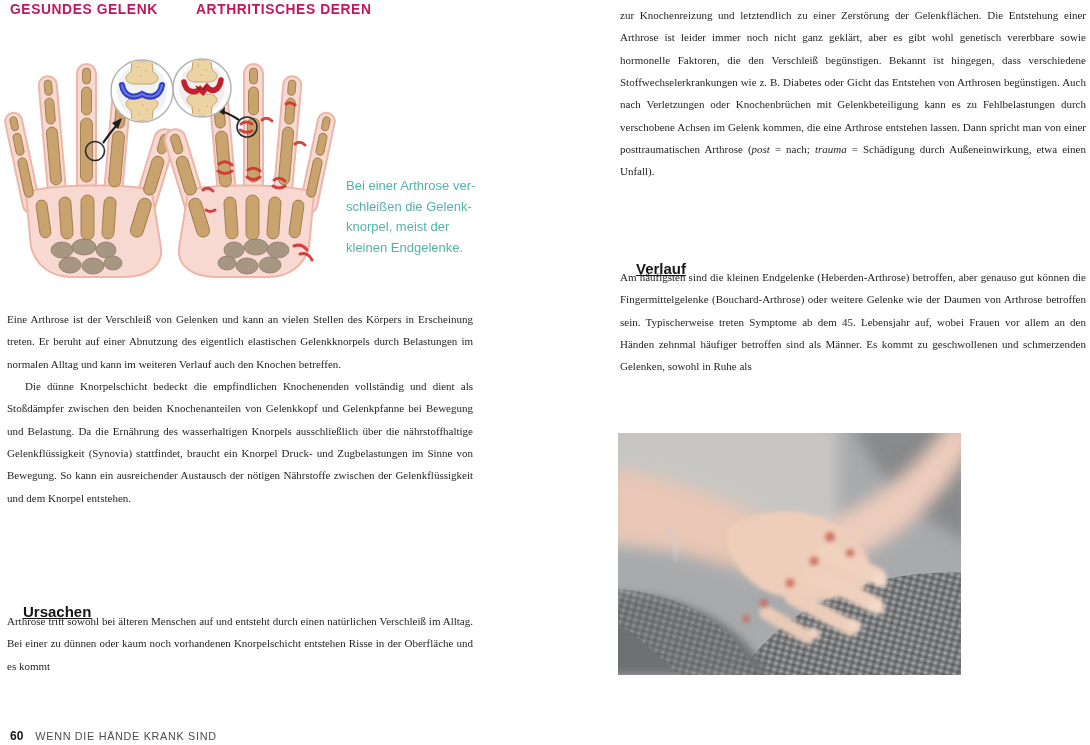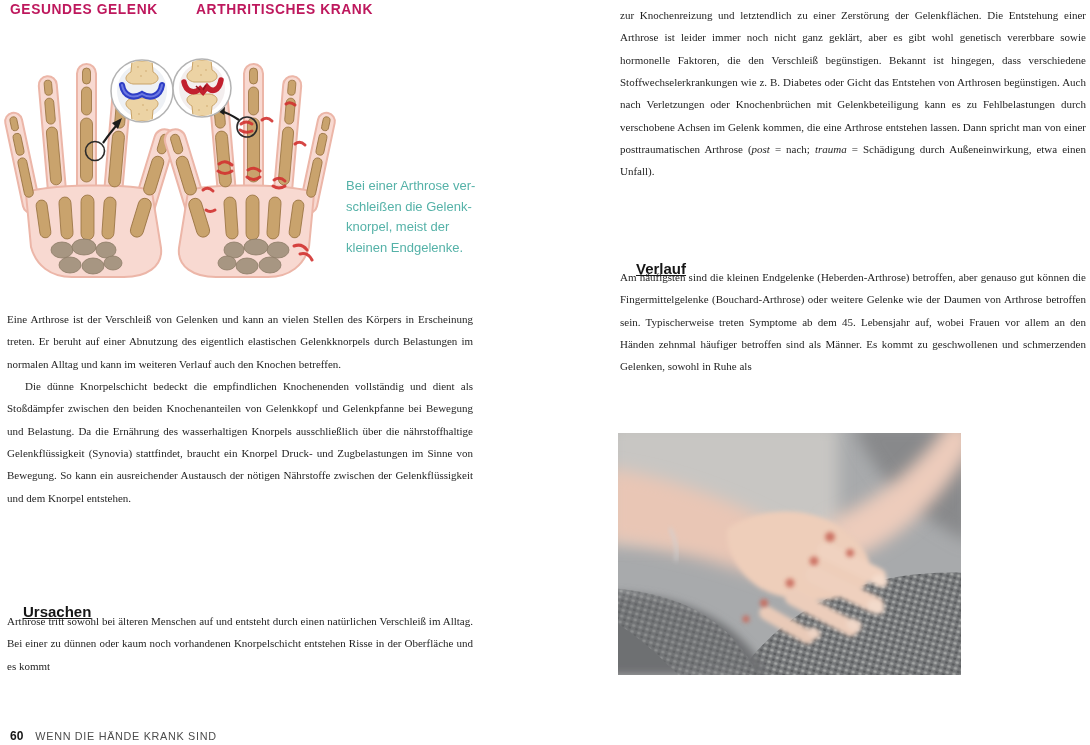--- a/index.html
+++ b/index.html
@@ -61,21 +61,21 @@
   .pagenum{font-weight:bold;font-size:12px;color:#161616;}
   .footer-left .pagenum{margin-right:12px;}
   .footer-right .pagenum{margin-left:12px;}
 </style>
 </head>
 <body>
 
 <div class="spread">
 
   <div class="fig-label" id="lbl-healthy">GESUNDES GELENK</div>
-  <div class="fig-label" id="lbl-arthritic">ARTHRITISCHES KRANK</div>
+  <div class="fig-label" id="lbl-arthritic">ARTHRITISCHES DEREN</div>
 
   <svg class="hands" viewBox="0 0 340 254" aria-hidden="true">
     <defs>
       <g id="handL">
         <g fill="#f8d9d1" stroke="#ecb6a8" stroke-width="2" stroke-linejoin="round">
           <rect x="14" y="88" width="17" height="102" rx="8.5" transform="rotate(-12 22 139)"></rect>
           <rect x="44" y="52" width="18" height="138" rx="9" transform="rotate(-5 53 121)"></rect>
           <rect x="77" y="40" width="19" height="150" rx="9.5"></rect>
           <rect x="108" y="56" width="18" height="136" rx="9" transform="rotate(5 117 124)"></rect>
           <rect x="140" y="103" width="21" height="118" rx="10.5" transform="rotate(17 150 162)"></rect>

